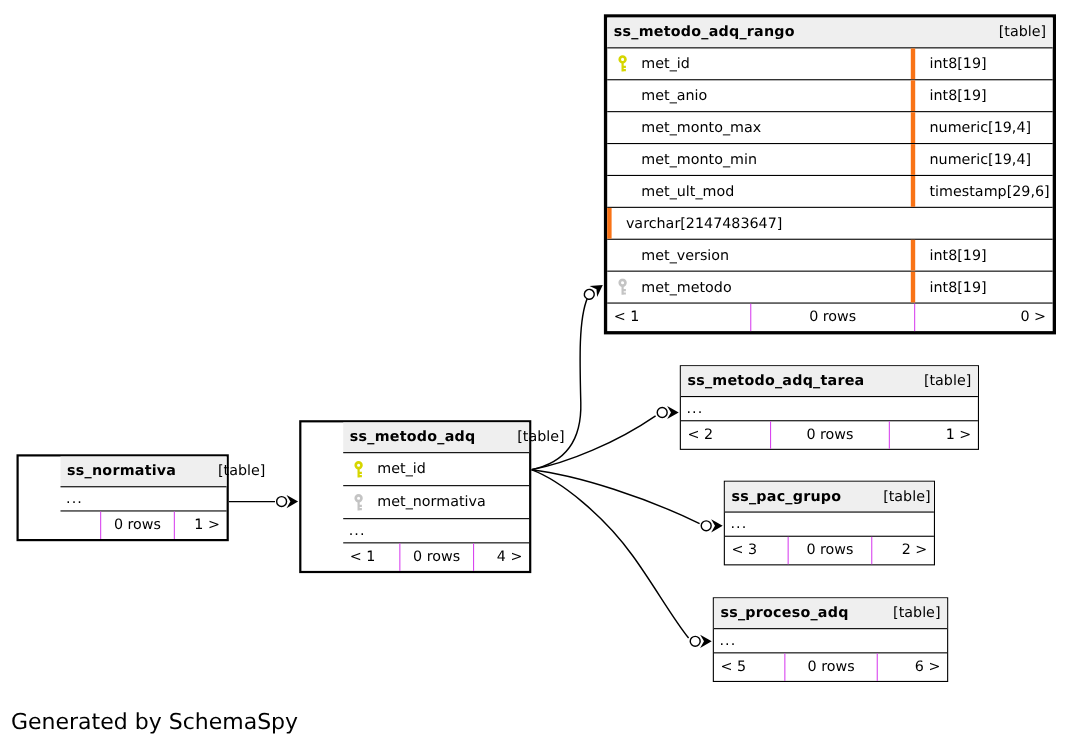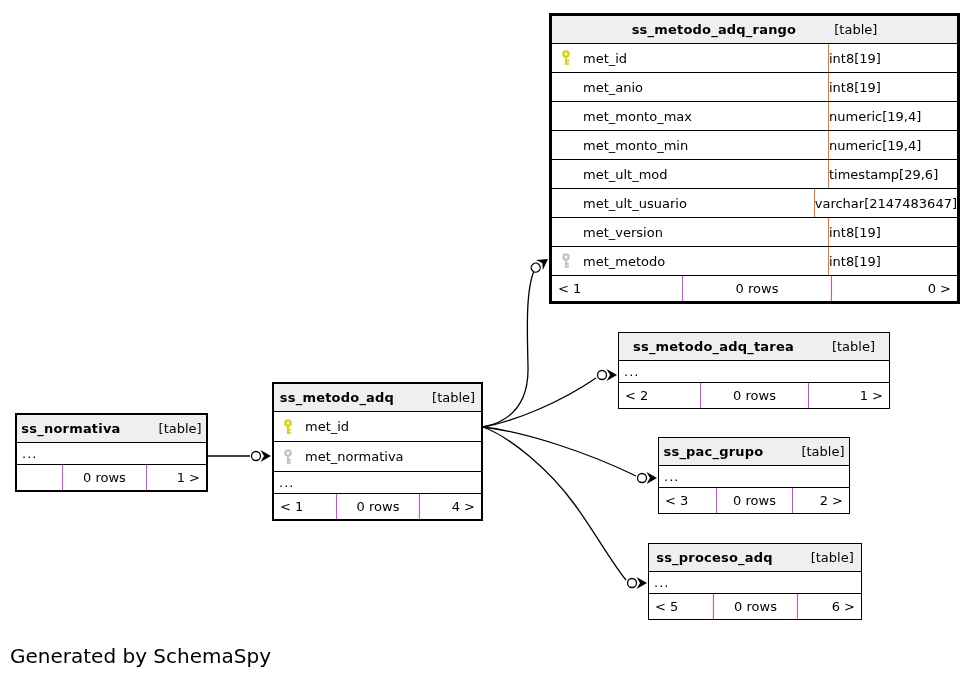--- a/index.html
+++ b/index.html
@@ -5,30 +5,30 @@
   html,body{margin:0;padding:0;}
   body{
     width:977px;height:675px;position:relative;overflow:hidden;
     background:#ffffff;color:#000;
     font-family:"DejaVu Sans","Liberation Sans",sans-serif;
     font-size:13px;
   }
   .wires{position:absolute;left:0;top:0;z-index:0;}
   .tbl{position:absolute;z-index:1;background:#fff;border:1px solid #000;box-sizing:border-box;}
   .tbl.focus{border-width:3px;}
-  .tbl.mid{border-width:2px;}
-  .hdr{display:flex;justify-content:center;align-items:center;
+  .tbl.mid{border-width:2px;padding-left:38px;}
+  .hdr{display:flex;justify-content:space-between;align-items:center;
        background:#efefef;height:28px;padding:0 6px;border-bottom:1px solid #000;box-sizing:border-box;gap:38px;}
   .hdr .nm{font-weight:700;letter-spacing:.2px;}
   .hdr .tag{font-weight:400;}
   .row{display:flex;align-items:stretch;height:29px;border-bottom:1px solid #000;box-sizing:border-box;gap:36px;}
   .row.h30{height:30px;}
   .namec{display:flex;align-items:center;padding-left:4px;box-sizing:border-box;}
   .rango .namec{width:240px;}
-  .typec{flex:1;border-left:1px solid #f97316;padding-left:0;display:flex;align-items:center;box-sizing:border-box;text-align:center;}
+  .typec{flex:1;border-left:4px solid #f97316;padding-left:13px;display:flex;align-items:center;box-sizing:border-box;text-align:center;}
   .key{width:13px;height:16px;margin:0 10px 0 4px;display:inline-flex;flex:none;}
   .key.pk{color:#d6d600;}
   .key.fk{color:#c4c4c4;}
   .key.none{visibility:hidden;}
   .ellip{height:22px;display:flex;align-items:center;padding-left:5px;
          border-bottom:1px solid #000;box-sizing:border-box;letter-spacing:1px;}
   .ftr{display:flex;height:25px;align-items:stretch;}
   .fc{display:flex;align-items:center;padding:0 6px;box-sizing:border-box;overflow:hidden;}
   .fc + .fc{border-left:1px solid #d946ef;}
   .fc.c{justify-content:center;}
@@ -107,24 +107,20 @@
     <div class="typec">numeric[19,4]</div>
   </div>
   <div class="row">
     <div class="namec">
         <span class="key none"></span>
         <span>met_ult_mod</span>
       </div>
     <div class="typec">timestamp[29,6]</div>
   </div>
   <div class="row">
-    <div class="namec">
-        <span class="key none"></span>
-        <span>met_ult_usuario</span>
-      </div>
     <div class="typec">varchar[2147483647]</div>
   </div>
   <div class="row">
     <div class="namec">
         <span class="key none"></span>
         <span>met_version</span>
       </div>
     <div class="typec">int8[19]</div>
   </div>
   <div class="row">

